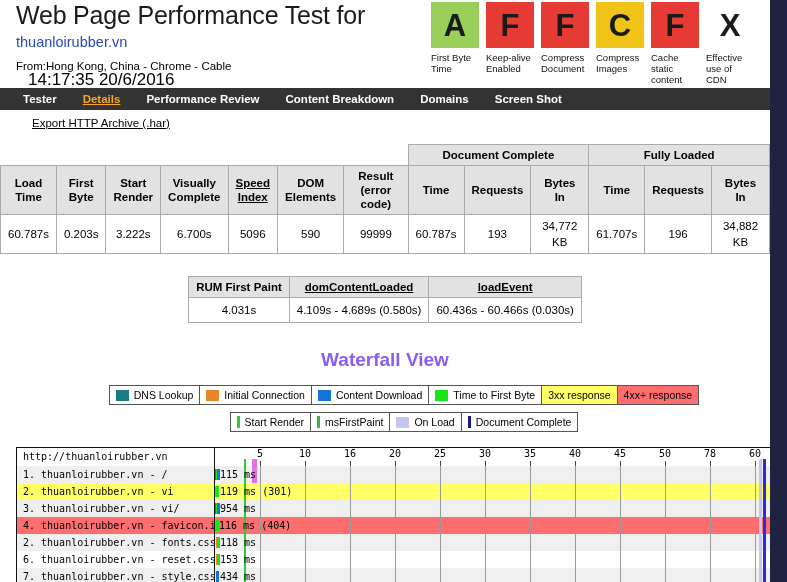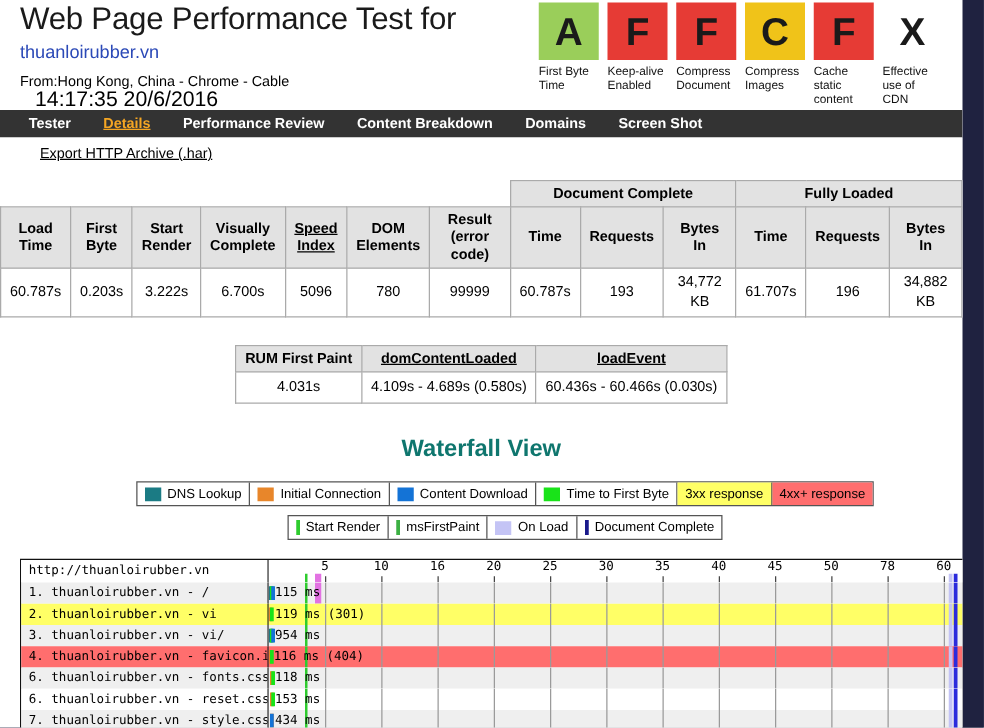--- a/index.html
+++ b/index.html
@@ -147,21 +147,21 @@
   .mainmetrics { margin-top: 8px; }
   .rumwrap { margin-top: 22px; }
   .rum td { padding: 3px 9px; }
   .rum td.r { text-align: center; }
   
   h2.wf {
     text-align: center;
     font-size: 19px;
     font-weight: bold;
     margin: 26px 0 0 0;
-    color: #0f766e;
+    color: #8b5cf6;
   }
   .legendrow {
     display: flex;
     justify-content: center;
     margin-top: 14px;
     padding-left: 38px;
   }
   .legendbox {
     display: flex;
     border: 1px solid #555;
@@ -361,21 +361,21 @@
             <th><span>Bytes In</span></th>
           </tr>
       </thead>
       <tbody>
         <tr id="valrow">
             <td>60.787s</td>
             <td>0.203s</td>
             <td>3.222s</td>
             <td>6.700s</td>
             <td>5096</td>
-            <td>780</td>
+            <td>590</td>
             <td>99999</td>
             <td>60.787s</td>
             <td>193</td>
             <td>34,772 KB</td>
             <td>61.707s</td>
             <td>196</td>
             <td>34,882 KB</td>
           </tr>
       </tbody>
     </table>
@@ -572,21 +572,21 @@
           <div class="tick" style="left: 540px;"></div>
           <div class="vband" style="left: 544px; width: 3px; background: rgb(196, 196, 245);"></div>
           <div class="vline" style="left: 548px; width: 3px; background: rgb(43, 43, 220);"></div>
           <div class="vline" style="left: 29px; width: 2px; background: rgb(46, 204, 46);"></div>
           <div class="seg" style="left: 0px; width: 3px; background: rgb(232, 134, 42);"></div>
           <div class="seg" style="left: 1px; width: 3px; background: rgb(25, 227, 25);"></div>
           <div class="msnum" style="left: 4px;">116 ms (404)</div>
         </div>
       </div>
       <div class="wfrow odd">
-        <div class="wflabel">6. thuanloirubber.vn - fonts.css</div>
+        <div class="wflabel">2. thuanloirubber.vn - fonts.css</div>
         <div class="wftrack">
           <div class="tick" style="left: 45px;"></div>
           <div class="tick" style="left: 90px;"></div>
           <div class="tick" style="left: 135px;"></div>
           <div class="tick" style="left: 180px;"></div>
           <div class="tick" style="left: 225px;"></div>
           <div class="tick" style="left: 270px;"></div>
           <div class="tick" style="left: 315px;"></div>
           <div class="tick" style="left: 360px;"></div>
           <div class="tick" style="left: 405px;"></div>

